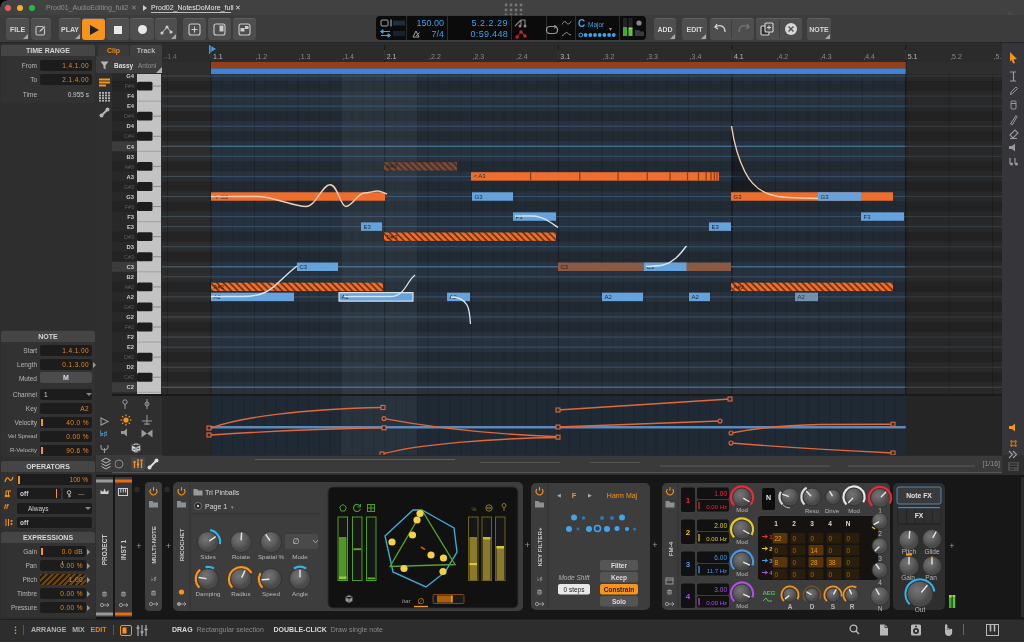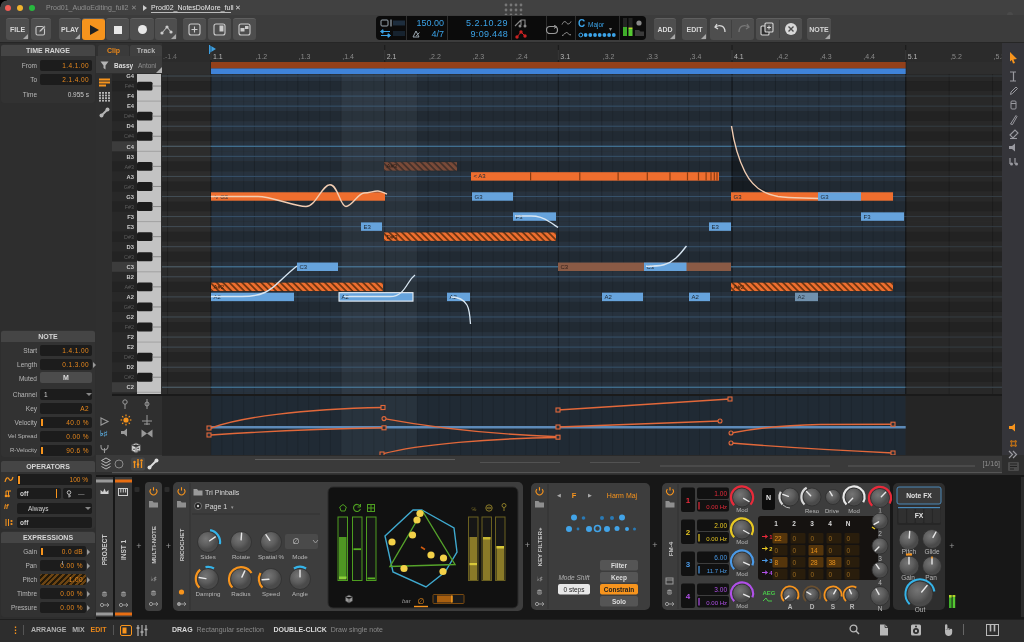--- a/index.html
+++ b/index.html
@@ -86,23 +86,23 @@
       <rect x="2" y="2" width="7" height="6" rx="1" fill="none" stroke="#9aa7b0" stroke-width="1"></rect>
       <path d="M12 1.5 V8.5" stroke="#9aa7b0" stroke-width="1.2"></path>
       <rect x="14" y="2.5" width="12" height="5" fill="#1d2d3d"></rect>
       <path d="M4 13.5 h7 M1.5 13.5 l2.5 -1.8 v3.6 Z M2 17.5 h7 M11.5 17.5 l-2.5 -1.8 v3.6 Z" stroke="#3ba3e8" stroke-width="1" fill="#3ba3e8"></path>
       <rect x="14" y="13" width="12" height="5" fill="#16222e"></rect>
     </svg>
 <div class="a" style="left:406px;top:18px;width:38px;color:#3ba3e8;font-size:9px;text-align:right">150.00</div>
 <svg class="a" style="left:412px;top:30px" width="9" height="8">
       <path d="M1 7 L4 1 L7 7 Z M4.2 6 L7.5 2.5" fill="none" stroke="#9aa7b0" stroke-width="1"></path>
     </svg>
-<div class="a" style="left:422px;top:29px;width:22px;color:#3ba3e8;font-size:9px;text-align:right">4/7</div>
-<div class="a" style="left:448px;top:18px;width:60px;color:#3ba3e8;font-size:9px;text-align:right;letter-spacing:0.5px">5.2.10.29</div>
-<div class="a" style="left:448px;top:29px;width:60px;color:#3ba3e8;font-size:9px;text-align:right;letter-spacing:0.3px">9:09.448</div>
+<div class="a" style="left:422px;top:29px;width:22px;color:#3ba3e8;font-size:9px;text-align:right">7/4</div>
+<div class="a" style="left:448px;top:18px;width:60px;color:#3ba3e8;font-size:9px;text-align:right;letter-spacing:0.5px">5.2.2.29</div>
+<div class="a" style="left:448px;top:29px;width:60px;color:#3ba3e8;font-size:9px;text-align:right;letter-spacing:0.3px">0:59.448</div>
 <div class="a" style="left:405.5px;top:16px;width:1px;height:24px;background:#2e2e2e"></div>
 <div class="a" style="left:446.5px;top:16px;width:1px;height:24px;background:#2e2e2e"></div>
 <div class="a" style="left:510.5px;top:16px;width:1px;height:24px;background:#2e2e2e"></div>
 <div class="a" style="left:545.5px;top:16px;width:1px;height:24px;background:#2e2e2e"></div>
 <div class="a" style="left:574.5px;top:16px;width:1px;height:24px;background:#2e2e2e"></div>
 <div class="a" style="left:618.5px;top:16px;width:1px;height:24px;background:#2e2e2e"></div>
 <svg class="a" style="left:513px;top:18px" width="16" height="10">
       <path d="M2 8 L8 2 M8 2 v5 M8 2 h4 v5" stroke="#8a8a8a" stroke-width="1.1" fill="none"></path>
       <circle cx="7" cy="8" r="1.5" fill="#8a8a8a"></circle>
       <circle cx="12" cy="8" r="1.5" fill="#8a8a8a"></circle>

